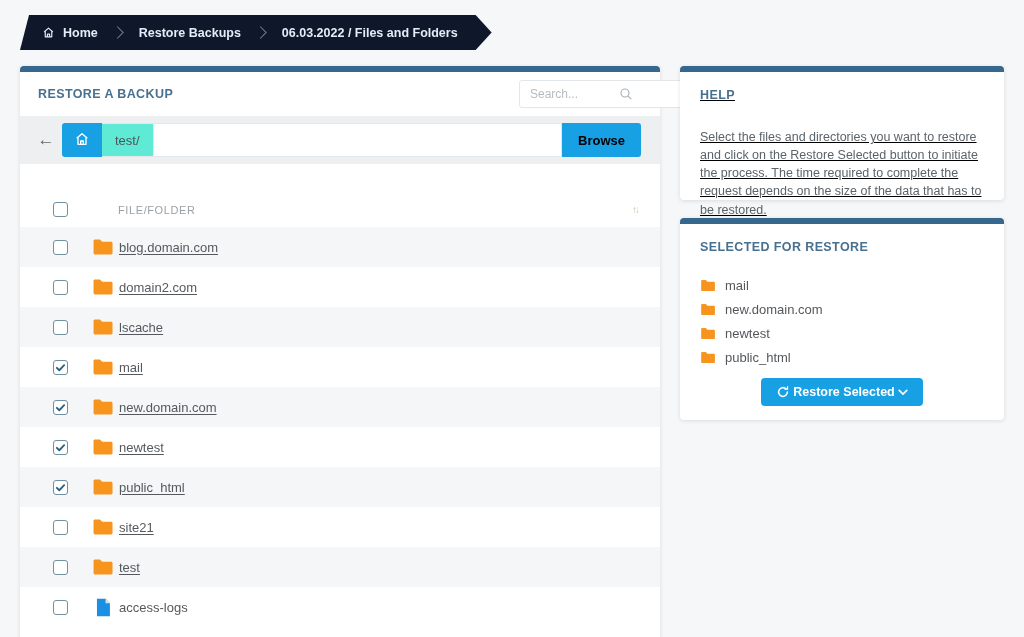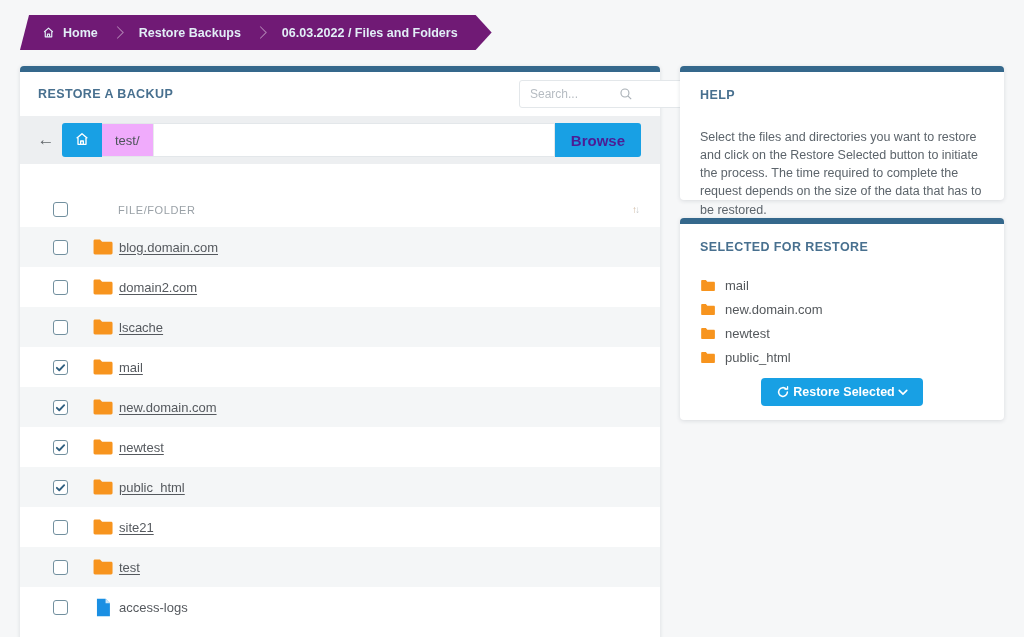--- a/index.html
+++ b/index.html
@@ -2,56 +2,56 @@
 <html><head>
 <meta charset="utf-8">
 <style>
   * { margin:0; padding:0; box-sizing:border-box; }
   html,body { width:1024px; height:637px; }
   body { font-family:"Liberation Sans", sans-serif; }
   .page { position:relative; width:1024px; height:637px; background:#f6f7f8; overflow:hidden; }
 
   
   .crumbbar { position:absolute; left:20px; top:15px; height:35px; display:inline-flex; align-items:center;
-    background:#701a75; color:#dfecf5; padding:0 34px 0 22px;
+    background:#0f172a; color:#dfecf5; padding:0 34px 0 22px;
     clip-path:polygon(9px 0, calc(100% - 16px) 0, 100% 50%, calc(100% - 16px) 100%, 0 100%); }
   .crumb { display:inline-flex; align-items:center; font-size:12.5px; font-weight:bold; color:#e2eef7; cursor:pointer; }
   .crumb + .crumb::before { content:""; width:8px; height:8px; margin:0 17px 0 15px;
     border-top:1px solid rgba(255,255,255,.45); border-right:1px solid rgba(255,255,255,.45);
     transform:rotate(45deg); flex-shrink:0; }
   .crumb-home { display:inline-flex; margin-right:8px; }
 
   
   .panel { position:absolute; background:#fff; border-top:6px solid #35688c; border-radius:4px;
     box-shadow:0 1px 4px rgba(40,55,70,.14); }
   .main-panel { left:20px; top:66px; width:640px; height:620px; }
-  .help-panel { left:680px; top:66px; width:324px; height:134px; }
+  .help-panel { left:680px; top:66px; width:324px; height:134px;text-decoration:underline; }
   .selected-panel { left:680px; top:218px; width:324px; height:202px; }
   .panel-title { font-size:12.5px; font-weight:bold; color:#48708f; letter-spacing:.4px; }
 
   
   .panel-head { height:44px; display:flex; align-items:center; justify-content:space-between; padding:0 19px 0 18px; }
   .search-box { position:relative; width:166px; }
   .search-input { width:100%; height:28px; border:1px solid #e3e7ea; border-radius:3px; padding:0 28px 0 10px;
     font-size:12px; color:#555; font-family:inherit; outline:none;margin-left:44px; }
   .search-input::placeholder { color:#b6bcc2; }
   .search-icon { position:absolute; right:8px; top:7px; line-height:0; }
 
   
   .toolbar { height:48px; background:#edeff1; display:flex; align-items:center; padding:0 19px 0 10px; }
   .back-btn { width:32px; background:none; border:none; font-size:17px; color:#63686d; cursor:pointer; font-family:inherit; }
   .path-group { display:flex; flex:1; height:34px; }
   .home-btn { width:40px; background:#18a0e4; border:none; border-radius:3px 0 0 3px; cursor:pointer;
     display:flex; align-items:center; justify-content:center; }
-  .white-wrap { display:flex; flex:1; background:#f0abfc; border:1px solid #e3e7ea; border-left:none; }
+  .white-wrap { display:flex; flex:1; background:#5eead4; border:1px solid #e3e7ea; border-left:none; }
   .path-prefix { display:flex; align-items:center; padding:0 13px; font-size:13px; color:#4d545a;
     border-right:1px solid #e8ebed; }
   .path-input { flex:1; border:none; outline:none; font-size:13px; color:#4d545a; padding:0 10px; font-family:inherit; }
-  .browse-btn { background:#18a0e4; color:#4c1d95; border:none; border-radius:0 3px 3px 0; padding:8px 16px;
-    font-size:15px; font-weight:bold; cursor:pointer; font-family:inherit; }
+  .browse-btn { background:#18a0e4; color:#000000; border:none; border-radius:0 3px 3px 0; padding:8px 16px;
+    font-size:13px; font-weight:bold; cursor:pointer; font-family:inherit; }
 
   
   .thead { display:flex; align-items:center; padding:38px 22px 10px 33px; }
   .th-label { font-size:11px; color:#9aa1a7; letter-spacing:.6px; margin-left:50px; font-weight:normal; }
   .sort-icon { margin-left:auto; font-size:10px; letter-spacing:-2px; cursor:pointer; user-select:none; }
   .sort-icon i:first-child { font-style:normal; color:#cdb49a; }
   .sort-icon i:last-child { font-style:normal; color:#c6cacd; }
   .cb { width:15px; height:15px; border:1px solid #72909f; border-radius:3px; background:#fff;
     display:inline-flex; align-items:center; justify-content:center; flex-shrink:0; cursor:pointer; }
   .trow { height:40px; display:flex; align-items:center; padding-left:33px; }

